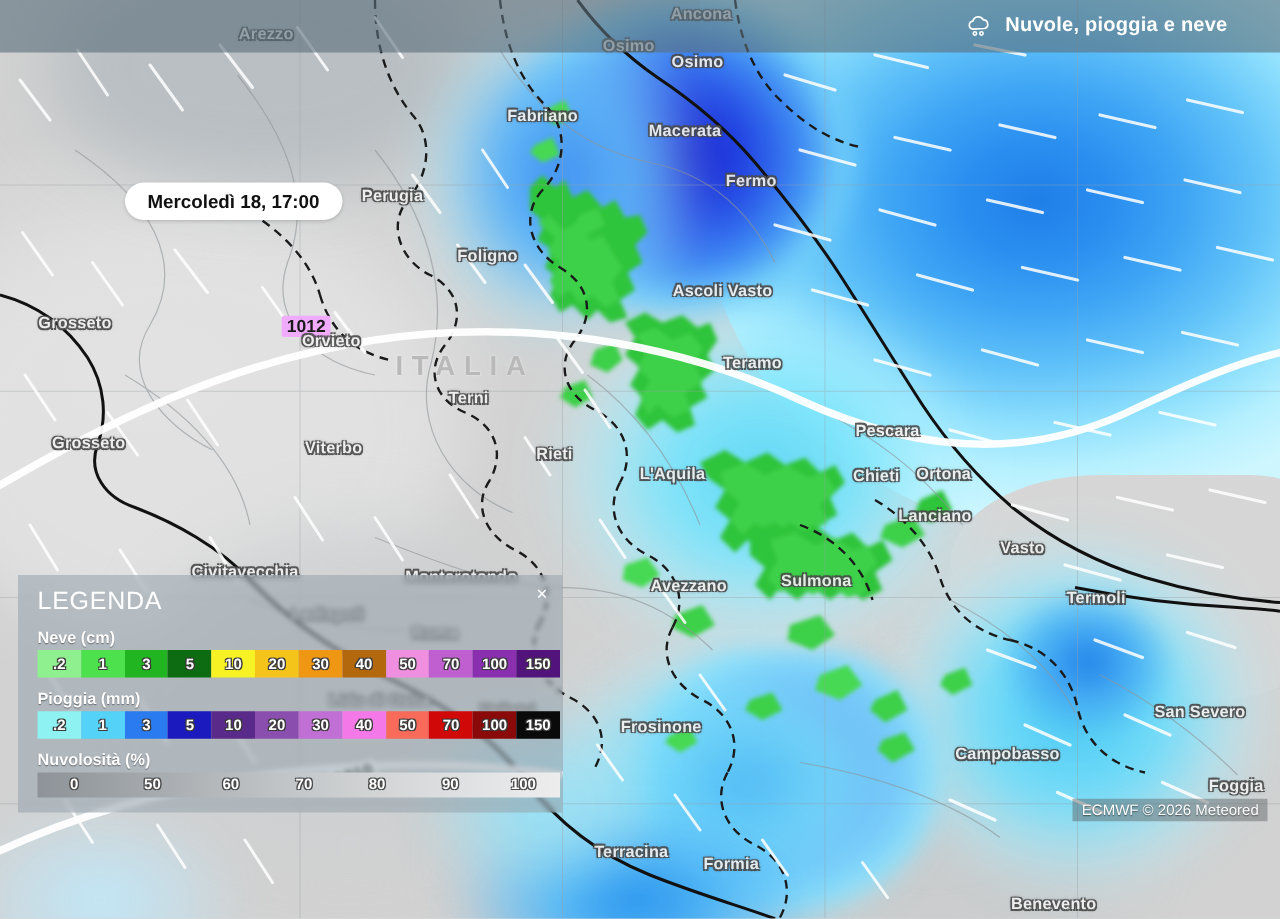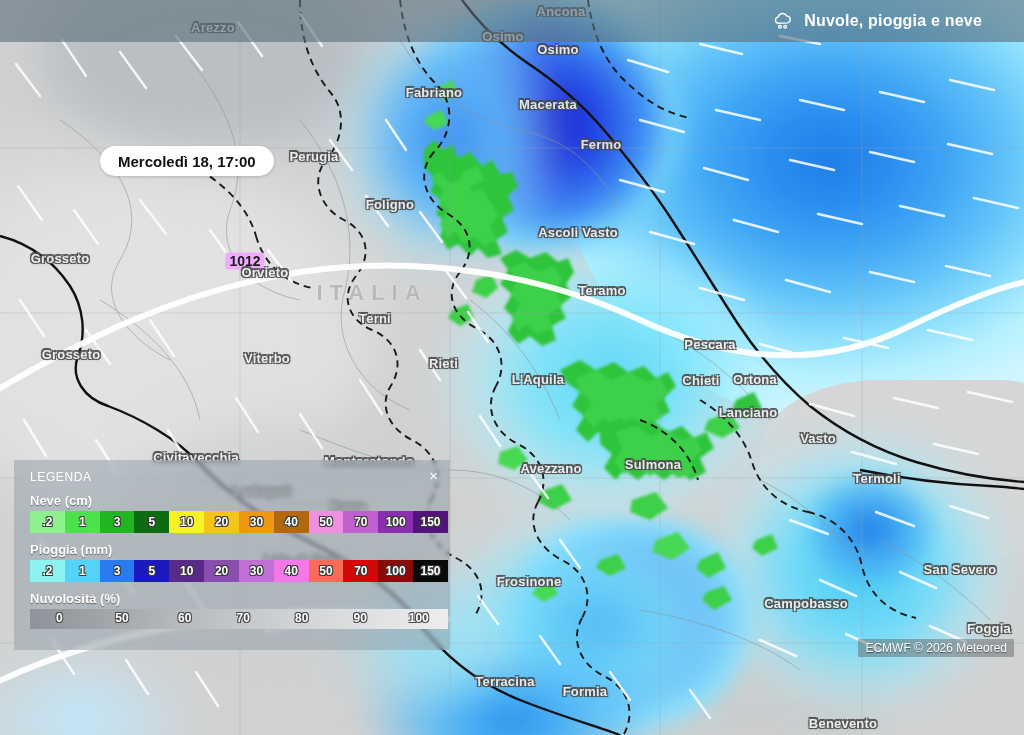--- a/index.html
+++ b/index.html
@@ -68,21 +68,21 @@
   
   #datepill{position:absolute;left:100px;top:146px;height:30px;
      background:#ffffff;border-radius:15px;display:flex;align-items:center;
      padding:0 18px;box-shadow:0 1px 3px rgba(0,0,0,.18);}
   #datepill span{font-size:15px;font-weight:700;color:#111;}
 
   
   #legend{position:absolute;left:14px;top:460px;width:436px;height:190px;
      background:rgba(150,163,172,.55);backdrop-filter:blur(2px);
      box-sizing:border-box;padding:10px 16px;}
-  #legend .ltitle{color:#ffffff;font-size:12px;letter-spacing:.6px;font-weight:400;}
+  #legend .ltitle{color:#ffffff;font-size:20px;letter-spacing:.6px;font-weight:400;}
   #legend .close{position:absolute;right:12px;top:8px;color:#ffffff;font-size:15px;
      line-height:15px;cursor:pointer;font-weight:400;}
   .lgroup{margin-top:9px;}
   .lgroup .lgtitle{color:#ffffff;font-size:13px;font-weight:700;margin-bottom:3px;
      text-shadow:0 1px 1px rgba(0,0,0,.45);}
   .scale{display:flex;height:22px;width:418px;}
   .scale .sw{flex:1 1 0;display:flex;align-items:center;justify-content:center;
      font-size:12px;font-weight:700;color:#ffffff;
      text-shadow:-1px -1px 0 #3a3a3a,1px -1px 0 #3a3a3a,-1px 1px 0 #3a3a3a,1px 1px 0 #3a3a3a;}
   .cloudscale{position:relative;height:20px;width:418px;

